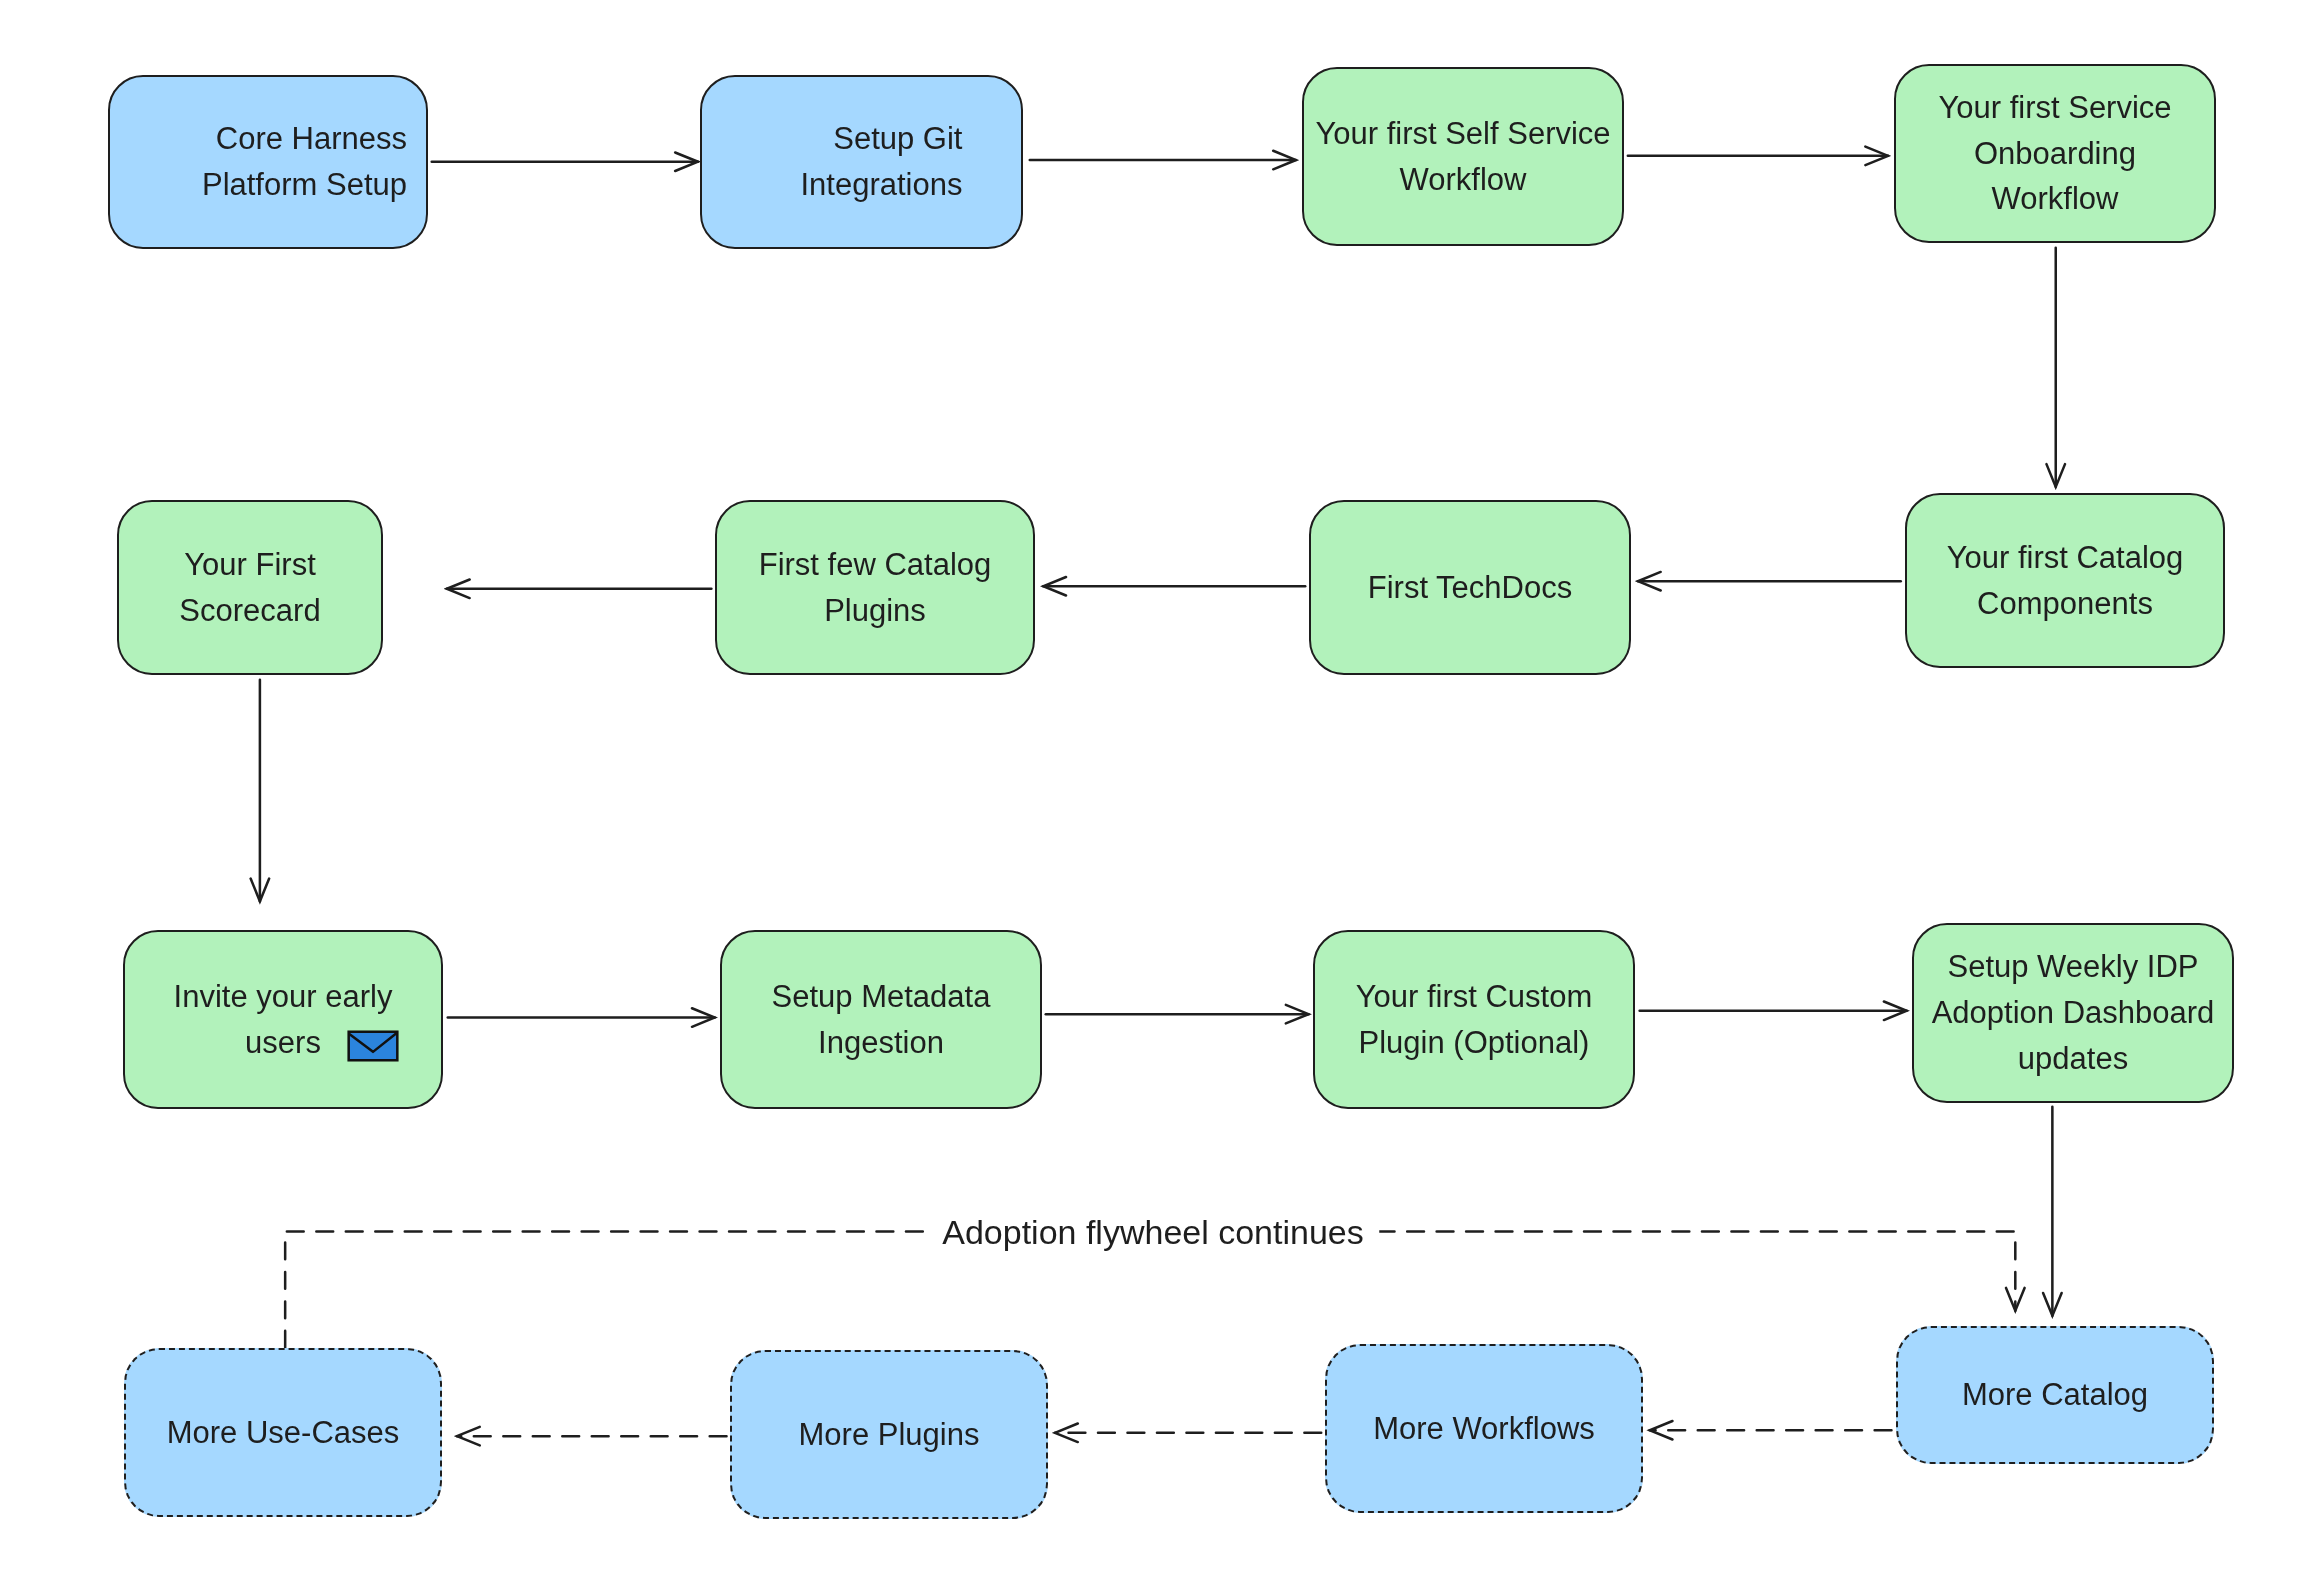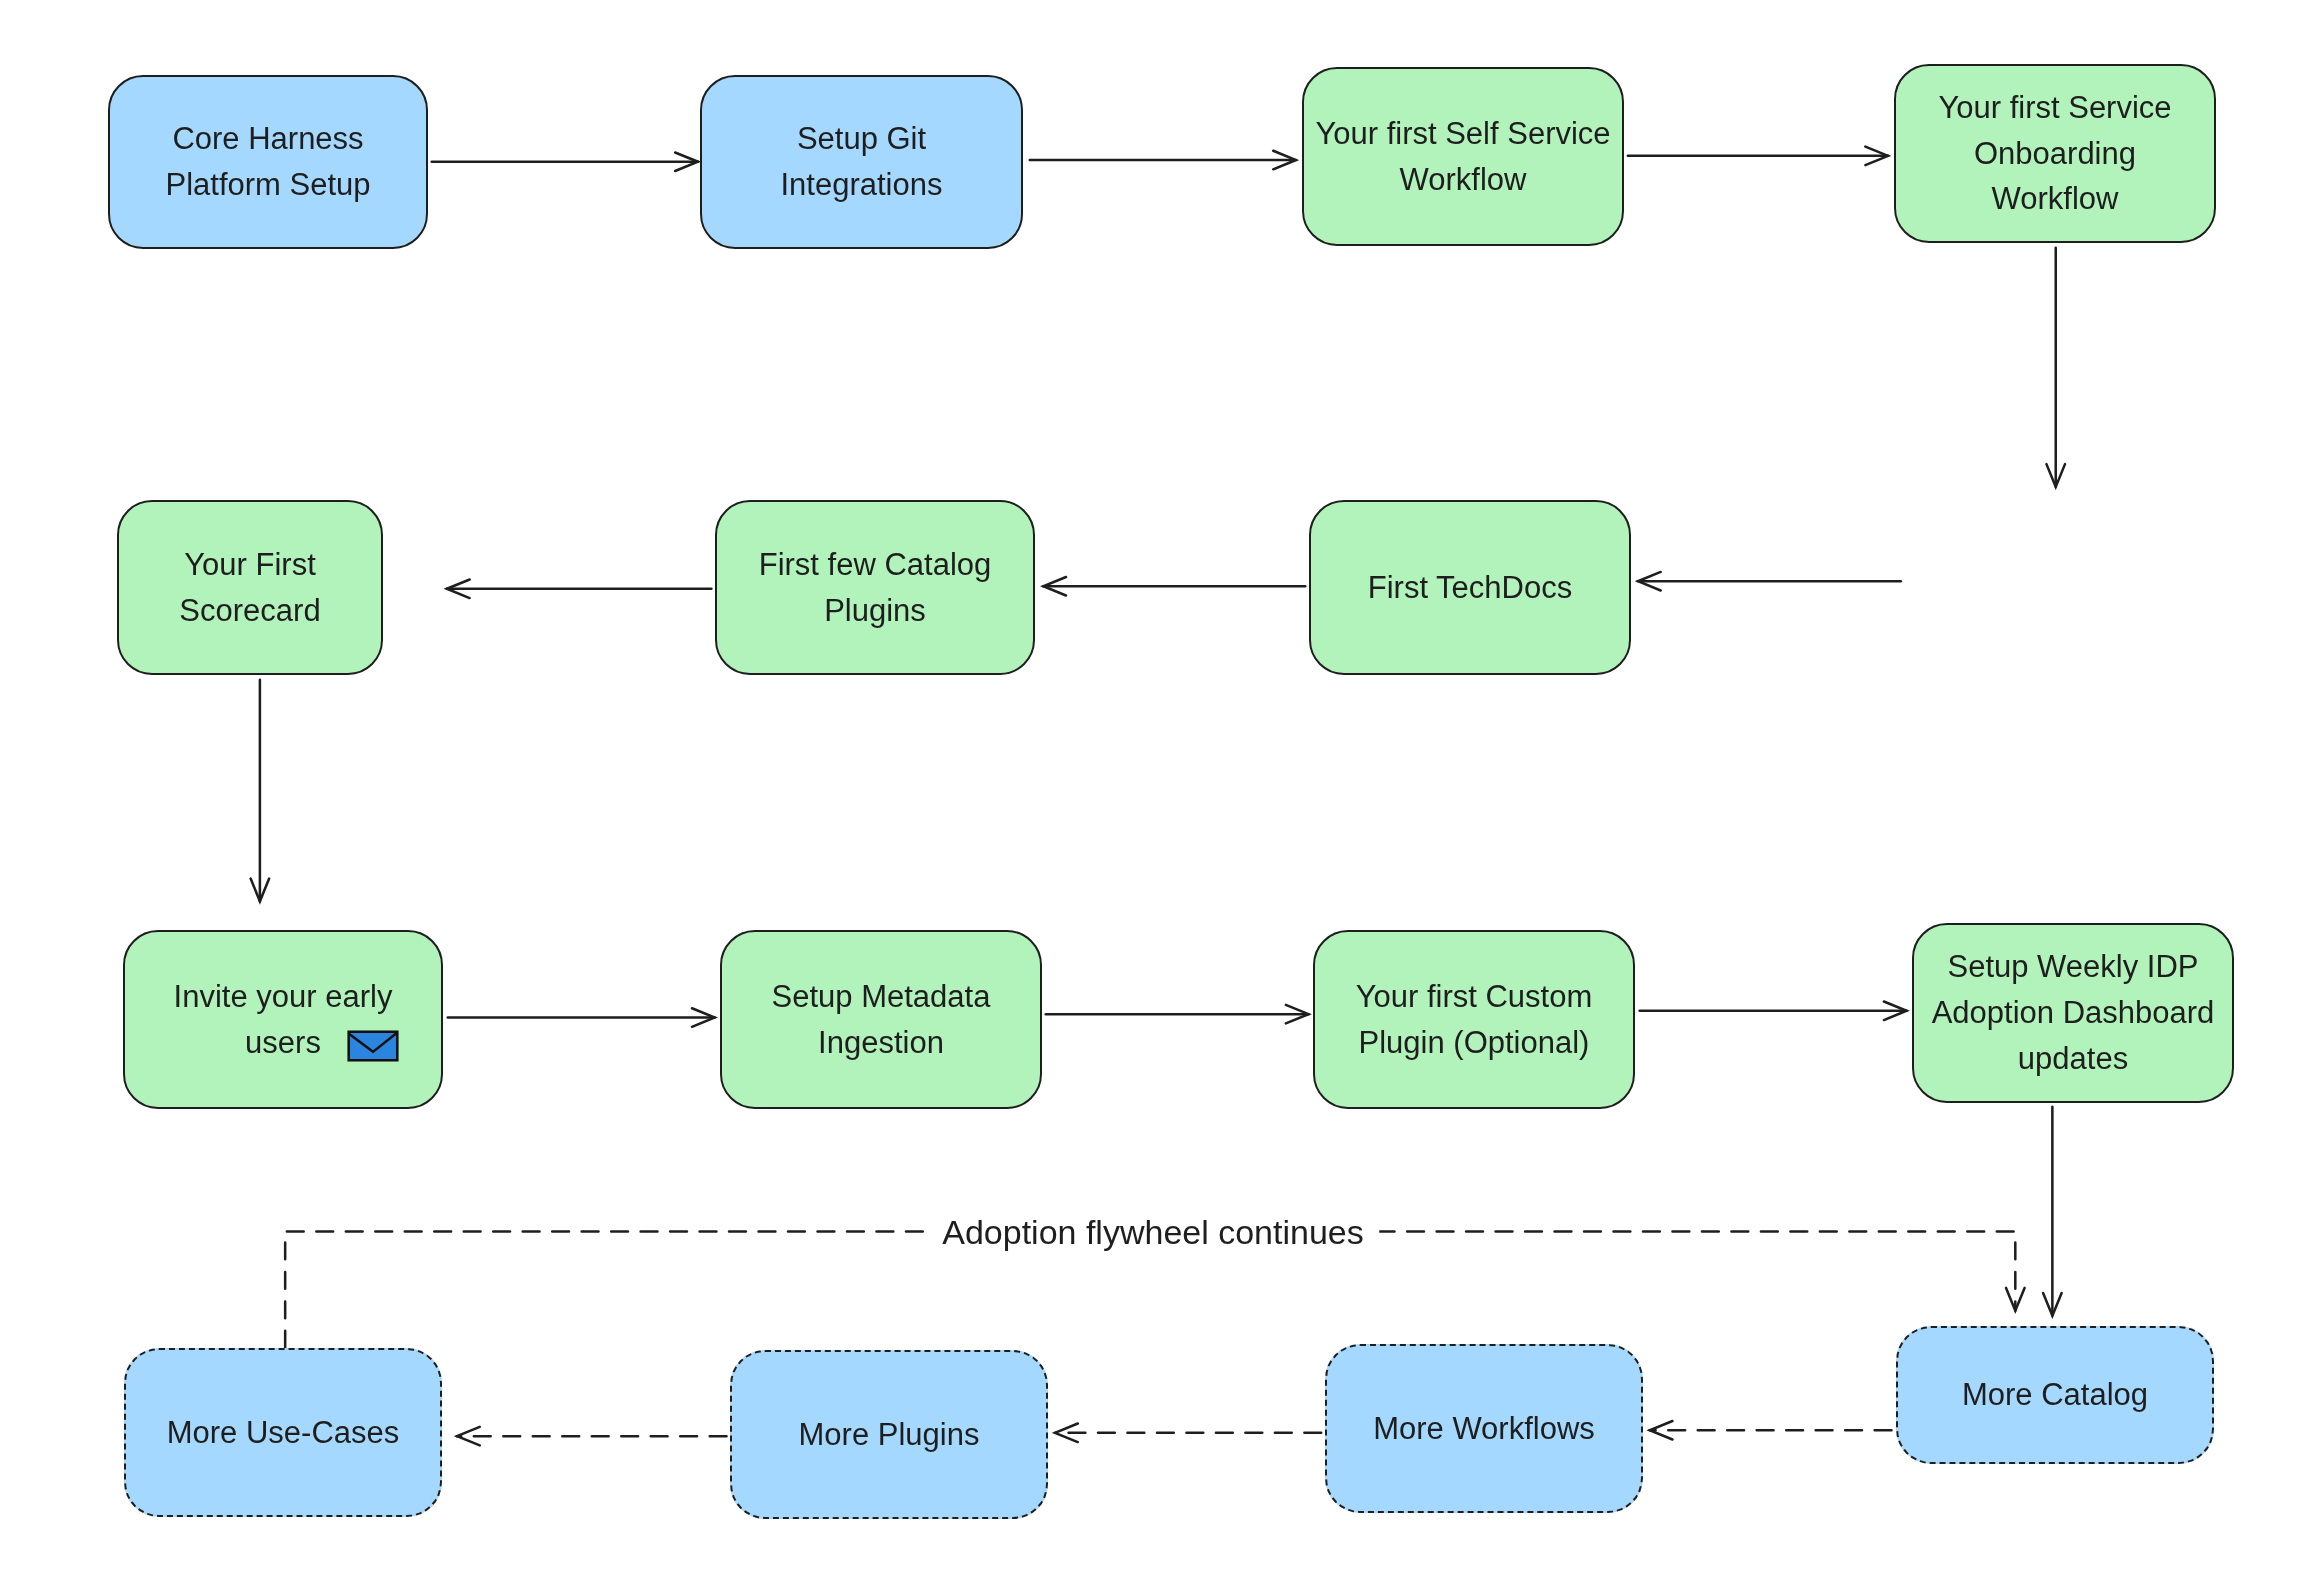--- a/index.html
+++ b/index.html
@@ -30,21 +30,21 @@
     border-radius: 35px;
     display: flex;
     align-items: center;
     justify-content: center;
     text-align: center;
     font-size: 31px;
     line-height: 1.48;
     padding: 0 6.7px;
     z-index: 2;
   }
-  .node.blue   { background: var(--node-blue, #a5d8ff); }
+  .node.blue   { background: var(--node-blue, #a5d8ff); text-align: right; }
   .node.green  { background: var(--node-green, #b2f2bb); }
   .node.dashed { border: 2.9px dashed #1e1e1e; }
   .lbl { display: inline-block; }
   .env {
     position: absolute;
     left: 222px;
     top: 98px;
     width: 52px;
     height: 32px;
     line-height: 0;
@@ -113,20 +113,23 @@
 
   <div class="node green" style="left:117px;  top:500px;  width:266px; height:175px;">
     <span class="lbl">Your First Scorecard</span>
   </div>
   <div class="node green" style="left:1309px; top:500px;  width:322px; height:175px;">
     <span class="lbl">First TechDocs</span>
   </div>
   <div class="node green" style="left:715px;  top:500px;  width:320px; height:175px;">
     <span class="lbl" style="max-width:253px;">First few Catalog Plugins</span>
   </div>
+  <div class="node green" style="left:1905px; top:493px;  width:320px; height:175px;">
+    <span class="lbl" style="max-width:261px;">Your first Catalog Components</span>
+  </div>
 
   <div class="node green" style="left:123px;  top:930px; width:320px; height:179px;">
     <span class="lbl" style="max-width:278px;">Invite your early users</span>
     <span class="env">
       <svg width="52" height="32" viewBox="0 0 62 38">
         <rect x="2" y="2" width="58" height="34" fill="var(--envelope-blue, #2b84dd)" stroke="#111111" stroke-width="3"></rect>
         <path d="M2,4 L31,26 L60,3" fill="none" stroke="#111111" stroke-width="3" stroke-linejoin="round"></path>
       </svg>
     </span>
   </div>

